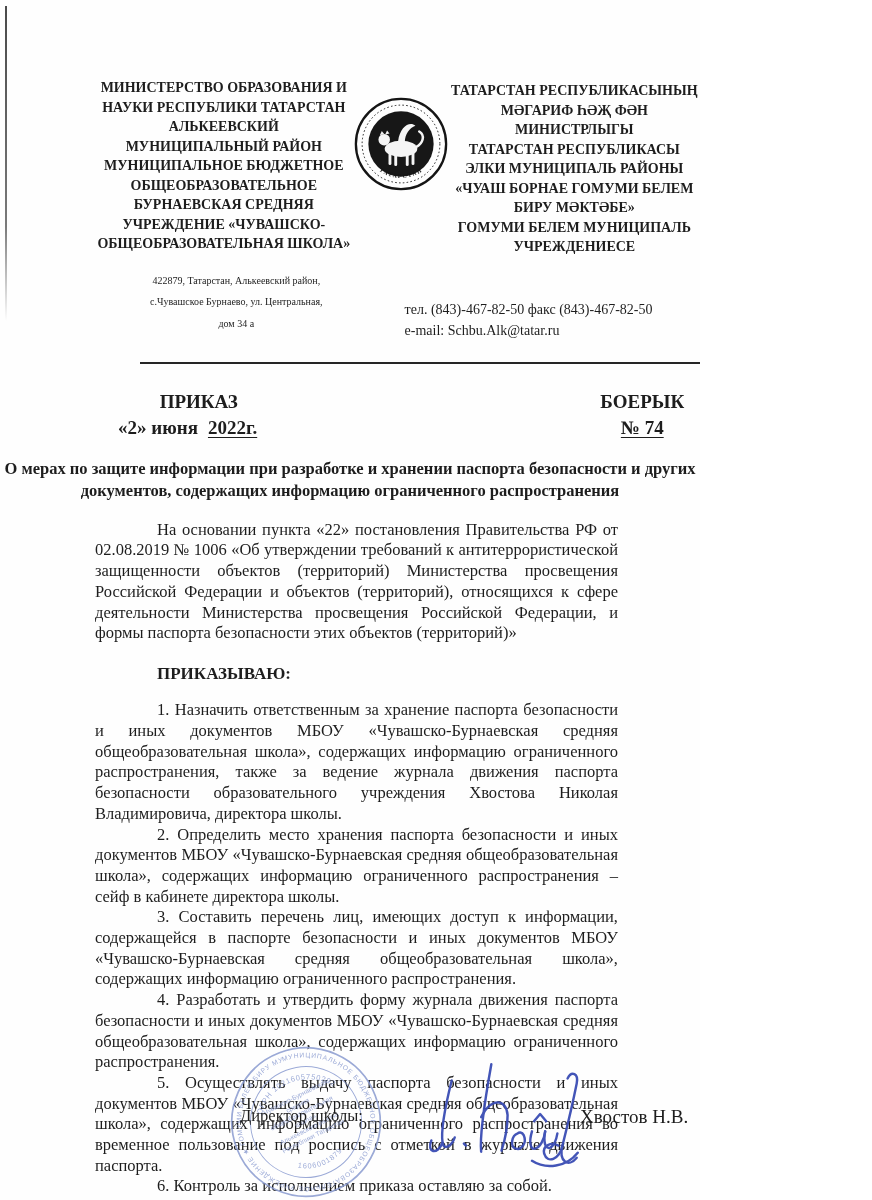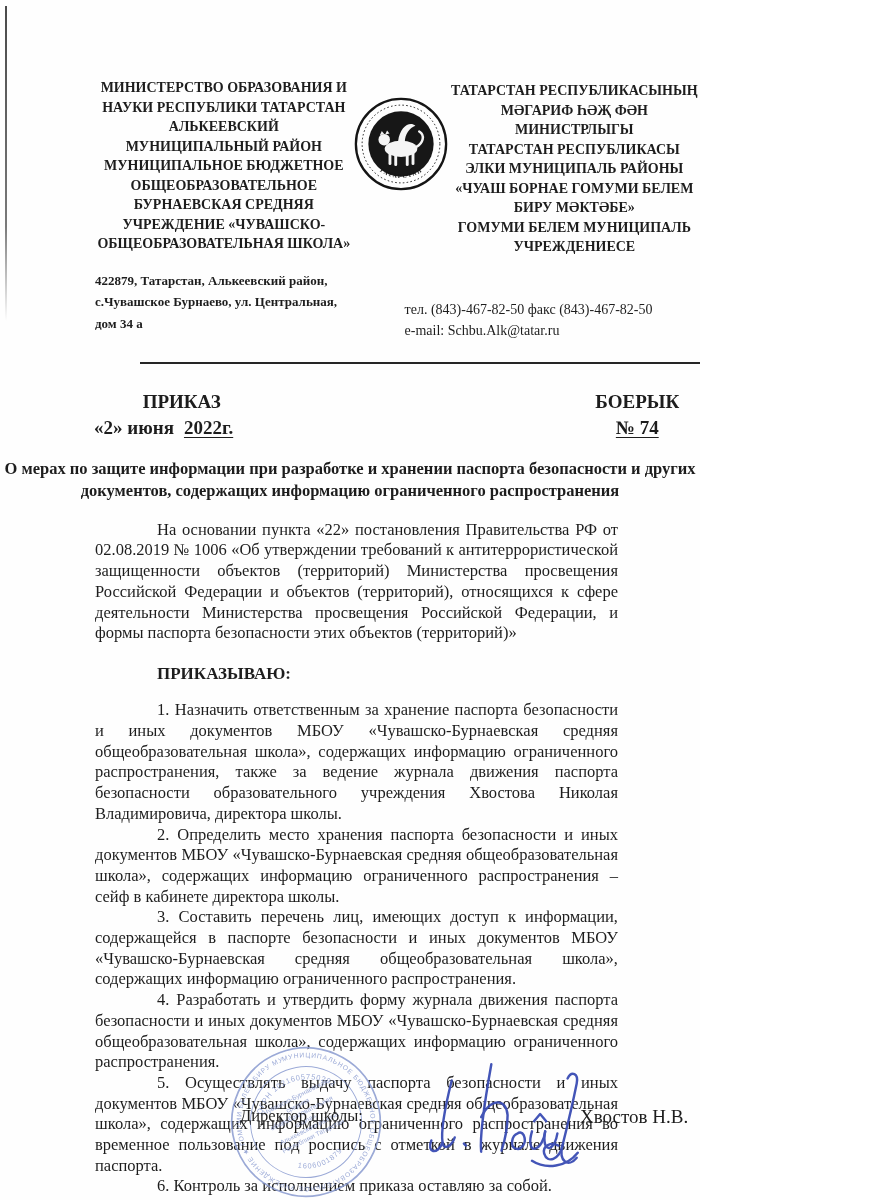--- a/index.html
+++ b/index.html
@@ -16,26 +16,26 @@
     background:linear-gradient(#4a4a4a,#7a7a7a 70%,transparent);
   }
   
   .header-row{display:flex;padding-top:78px;}
   .hdr-left{width:330px;margin-left:95px;text-align:center;
             font-weight:bold;font-size:14px;line-height:19.5px;}
   .emblem-box{width:100px;display:flex;justify-content:center;align-items:flex-start;padding-top:18px;}
   .hdr-right{width:322px;text-align:center;font-weight:bold;font-size:14px;line-height:19.5px;padding-top:3px;}
   
   .addr-row{display:flex;margin-top:13px;}
-  .addr-left{width:330px;margin-left:95px;text-align:left;font-size:13px;line-height:21.5px;font-weight:bold;}
+  .addr-left{width:330px;margin-left:95px;text-align:center;font-size:10px;line-height:21.5px;}
   .addr-right{width:345px;margin-left:27px;text-align:left;font-size:14px;line-height:21.5px;padding-top:29px;}
   
   .rule{margin:20px 0 0 140px;width:650px;border-top:2px solid #262626;}
   
-  .order-row{display:flex;margin:25px 0 0 94px;font-weight:bold;font-size:19px;line-height:26px;}
+  .order-row{display:flex;margin:25px 0 0 118px;font-weight:bold;font-size:19px;line-height:26px;}
   .order-left{width:210px;}
   .order-title-ru{text-align:center;}
   .order-date{text-align:left;}
   .order-right{margin-left:305px;width:150px;text-align:center;}
   .u{text-decoration:underline;text-underline-offset:3px;}
   .date-u{margin-left:10px;}
   
   .subject{margin:17px auto 0;width:692px;text-align:center;font-weight:bold;font-size:16.5px;line-height:22px;}
   .preamble{margin:18px 82px 0 95px;text-align:justify;text-indent:62px;font-size:16.5px;line-height:20.8px;}
   .directive{margin:20px 0 0 157px;font-weight:bold;font-size:17px;}

